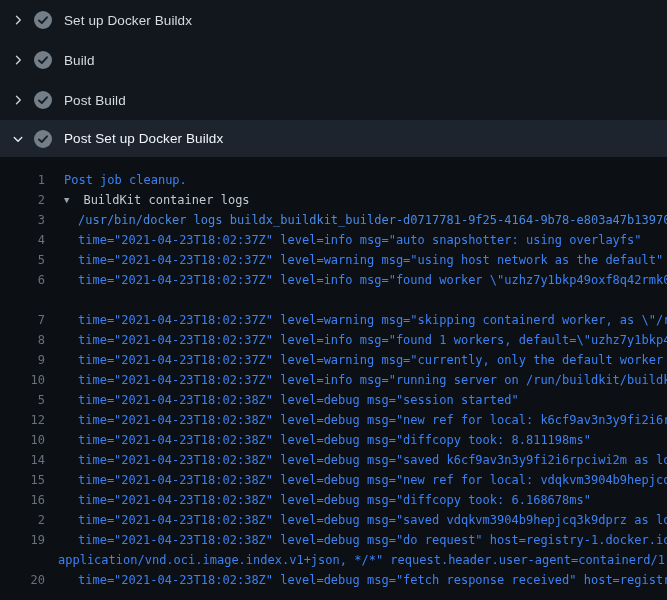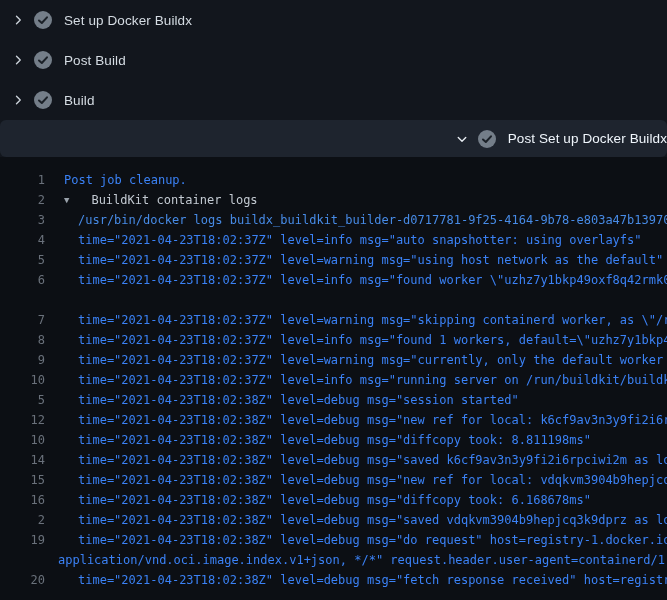--- a/index.html
+++ b/index.html
@@ -10,21 +10,21 @@
     font-family:"Liberation Sans", sans-serif;
   }
   .panel { width:667px; height:600px; display:flex; flex-direction:column; }
 
   
   .steps { background:#12161d; padding:0; flex:none; }
   .step {
     height:40px; display:flex; align-items:center;
     padding-left:10px; cursor:pointer;
   }
-  .step.active { height:37px; background:#1e242e; border-radius:6px;justify-content:flex-end; }
+  .step.active { height:37px; background:#1e242e; border-radius:0; }
   .chev { width:16px; height:16px; flex:none; display:flex; align-items:center; justify-content:center; }
   .check { width:18px; height:18px; flex:none; margin-left:8px; }
   .step-label { margin-left:12px; font-size:13.5px; color:#d5dce3; letter-spacing:.1px; }
   .step.active .step-label { color:#f0f6fc; }
 
   
   .log {
     flex:1; background:#0c0f14; padding-top:13px;
     font-family:"DejaVu Sans Mono","Liberation Mono",monospace;
     font-size:12px; line-height:20px; overflow:hidden;
@@ -34,21 +34,21 @@
     width:45px; flex:none; text-align:right;
     color:#6a717b; user-select:none;
   }
   .txt { color:#3b82f6; }
   .ind-top .txt   { margin-left:19px; }
   .ind-nested .txt{ margin-left:33px; }
   .ind-wrap .txt  { margin-left:13px; }
   .k-command .txt { color:#478be6; }
   .toggle { display:none; color:#9aa2ab; font-size:9px; margin-left:19px; align-self:center; }
   .k-group .toggle { display:inline-block; }
-  .k-group .txt { margin-left:22px; color:#c3cad2; }
+  .k-group .txt { margin-left:14px; color:#c3cad2; }
 </style>
 </head>
 <body>
 
 <div class="panel">
 
   <div class="steps">
 
     <div class="step">
       <span class="chev">
@@ -70,36 +70,36 @@
         <svg width="12" height="12" viewBox="0 0 16 16">
             <path d="M6 3 L11 8 L6 13" fill="none" stroke="#ccd3da" stroke-width="1.8" stroke-linecap="round" stroke-linejoin="round"></path>
           </svg>
       </span>
       <span class="check">
         <svg width="18" height="18" viewBox="0 0 18 18">
             <circle cx="9" cy="9" r="9" fill="#747e89"></circle>
             <path d="M5 9.5 L7.8 12 L13 6.3" fill="none" stroke="#1b2128" stroke-width="2" stroke-linecap="round" stroke-linejoin="round"></path>
           </svg>
       </span>
+      <span class="step-label">Build</span>
+    </div>
+
+    <div class="step">
+      <span class="chev">
+        <svg width="12" height="12" viewBox="0 0 16 16">
+            <path d="M6 3 L11 8 L6 13" fill="none" stroke="#ccd3da" stroke-width="1.8" stroke-linecap="round" stroke-linejoin="round"></path>
+          </svg>
+      </span>
+      <span class="check">
+        <svg width="18" height="18" viewBox="0 0 18 18">
+            <circle cx="9" cy="9" r="9" fill="#747e89"></circle>
+            <path d="M5 9.5 L7.8 12 L13 6.3" fill="none" stroke="#1b2128" stroke-width="2" stroke-linecap="round" stroke-linejoin="round"></path>
+          </svg>
+      </span>
       <span class="step-label">Post Build</span>
-    </div>
-
-    <div class="step">
-      <span class="chev">
-        <svg width="12" height="12" viewBox="0 0 16 16">
-            <path d="M6 3 L11 8 L6 13" fill="none" stroke="#ccd3da" stroke-width="1.8" stroke-linecap="round" stroke-linejoin="round"></path>
-          </svg>
-      </span>
-      <span class="check">
-        <svg width="18" height="18" viewBox="0 0 18 18">
-            <circle cx="9" cy="9" r="9" fill="#747e89"></circle>
-            <path d="M5 9.5 L7.8 12 L13 6.3" fill="none" stroke="#1b2128" stroke-width="2" stroke-linecap="round" stroke-linejoin="round"></path>
-          </svg>
-      </span>
-      <span class="step-label">Build</span>
     </div>
 
     <div class="step active">
       <span class="chev">
         <svg width="12" height="12" viewBox="0 0 16 16">
             <path d="M3 6 L8 11 L13 6" fill="none" stroke="#e7edf3" stroke-width="1.8" stroke-linecap="round" stroke-linejoin="round"></path>
           </svg>
       </span>
       <span class="check">
         <svg width="18" height="18" viewBox="0 0 18 18">

